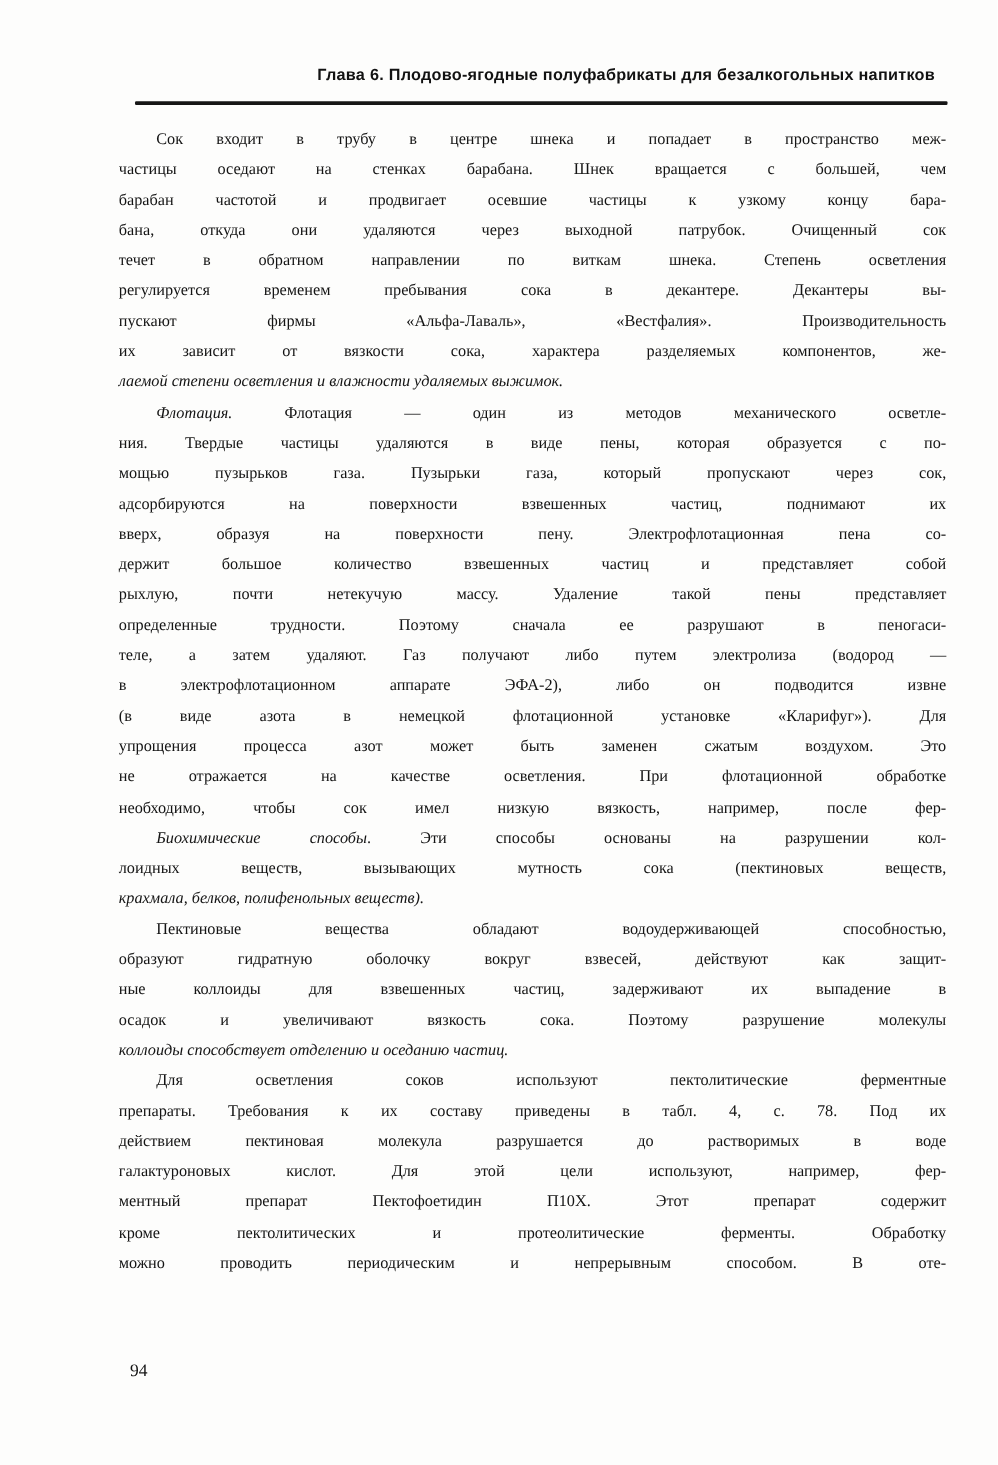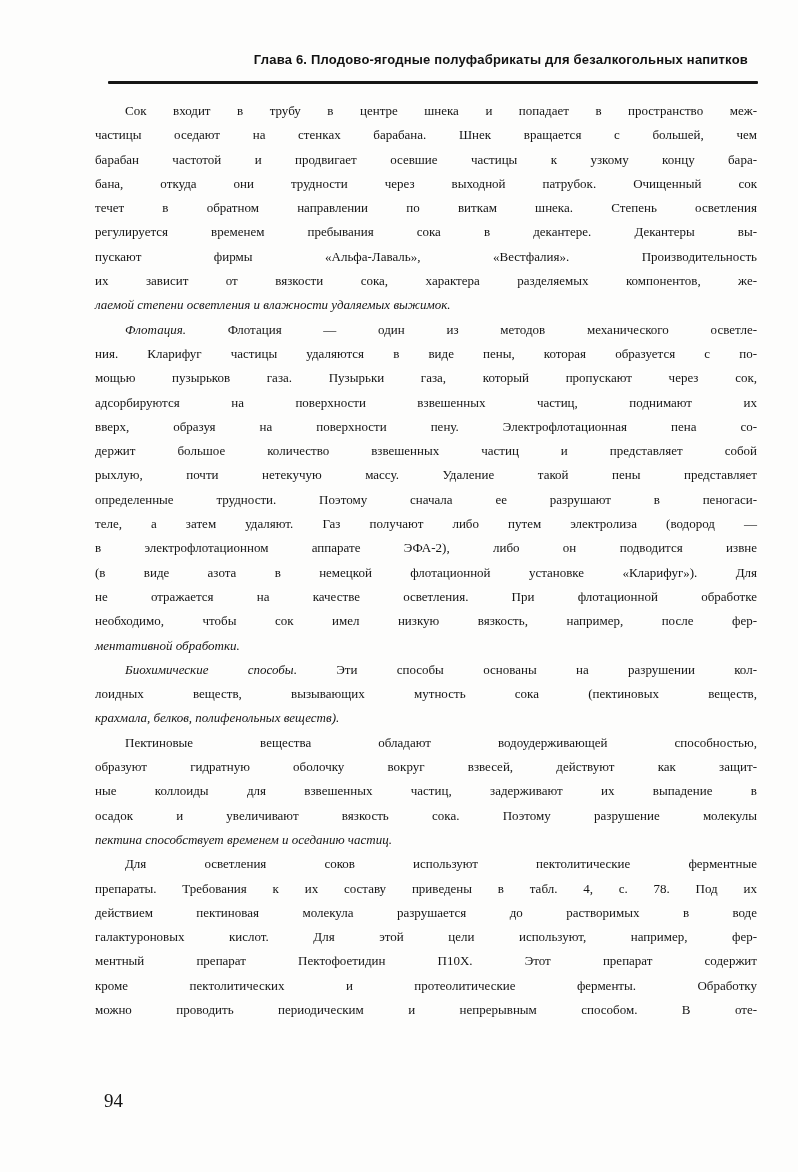--- a/index.html
+++ b/index.html
@@ -61,63 +61,63 @@
     text-indent: 30px;
   }
   .bi {
     font-weight: 400;
     font-style: italic;
   }
   .page-number {
     position: absolute;
     top: 1090px;
     left: 104px;
-    font-size: 19px;
+    font-size: 14px;
     color: #141414;
   }
 </style>
 </head>
 <body>
 
 <div class="page">
   <div class="running-head">Глава 6. Плодово-ягодные полуфабрикаты для безалкогольных напитков</div>
   <div class="head-rule"></div>
 
   <div class="body-text">
       <div class="line indent"><span class="n">Сок входит в трубу в центре шнека и попадает в пространство меж-</span></div>
       <div class="line"><span class="n">частицы оседают на стенках барабана. Шнек вращается с большей, чем</span></div>
       <div class="line"><span class="n">барабан частотой и продвигает осевшие частицы к узкому концу бара-</span></div>
-      <div class="line"><span class="n">бана, откуда они трудности через выходной патрубок. Очищенный сок</span></div>
+      <div class="line"><span class="n">бана, откуда они удаляются через выходной патрубок. Очищенный сок</span></div>
       <div class="line"><span class="n">течет в обратном направлении по виткам шнека. Степень осветления</span></div>
       <div class="line"><span class="n">регулируется временем пребывания сока в декантере. Декантеры вы-</span></div>
       <div class="line"><span class="n">пускают фирмы «Альфа-Лаваль», «Вестфалия». Производительность</span></div>
       <div class="line"><span class="n">их зависит от вязкости сока, характера разделяемых компонентов, же-</span></div>
       <div class="line last"><span class="n">лаемой степени осветления и влажности удаляемых выжимок.</span></div>
       <div class="line indent"><span class="bi">Флотация.</span><span class="n"> Флотация — один из методов механического осветле-</span></div>
-      <div class="line"><span class="n">ния. Кларифуг частицы удаляются в виде пены, которая образуется с по-</span></div>
+      <div class="line"><span class="n">ния. Твердые частицы удаляются в виде пены, которая образуется с по-</span></div>
       <div class="line"><span class="n">мощью пузырьков газа. Пузырьки газа, который пропускают через сок,</span></div>
       <div class="line"><span class="n">адсорбируются на поверхности взвешенных частиц, поднимают их</span></div>
       <div class="line"><span class="n">вверх, образуя на поверхности пену. Электрофлотационная пена со-</span></div>
       <div class="line"><span class="n">держит большое количество взвешенных частиц и представляет собой</span></div>
       <div class="line"><span class="n">рыхлую, почти нетекучую массу. Удаление такой пены представляет</span></div>
       <div class="line"><span class="n">определенные трудности. Поэтому сначала ее разрушают в пеногаси-</span></div>
       <div class="line"><span class="n">теле, а затем удаляют. Газ получают либо путем электролиза (водород —</span></div>
       <div class="line"><span class="n">в электрофлотационном аппарате ЭФА-2), либо он подводится извне</span></div>
       <div class="line"><span class="n">(в виде азота в немецкой флотационной установке «Кларифуг»). Для</span></div>
+      <div class="line"><span class="n">упрощения процесса азот может быть заменен сжатым воздухом. Это</span></div>
       <div class="line"><span class="n">не отражается на качестве осветления. При флотационной обработке</span></div>
       <div class="line"><span class="n">необходимо, чтобы сок имел низкую вязкость, например, после фер-</span></div>
-      <div class="line last"><span class="n">ментативной обработки.</span></div>
       <div class="line indent"><span class="bi">Биохимические способы</span><span class="n">. Эти способы основаны на разрушении кол-</span></div>
       <div class="line"><span class="n">лоидных веществ, вызывающих мутность сока (пектиновых веществ,</span></div>
       <div class="line last"><span class="n">крахмала, белков, полифенольных веществ).</span></div>
       <div class="line indent"><span class="n">Пектиновые вещества обладают водоудерживающей способностью,</span></div>
       <div class="line"><span class="n">образуют гидратную оболочку вокруг взвесей, действуют как защит-</span></div>
       <div class="line"><span class="n">ные коллоиды для взвешенных частиц, задерживают их выпадение в</span></div>
       <div class="line"><span class="n">осадок и увеличивают вязкость сока. Поэтому разрушение молекулы</span></div>
-      <div class="line last"><span class="n">пектина способствует временем и оседанию частиц.</span></div>
+      <div class="line last"><span class="n">коллоиды способствует отделению и оседанию частиц.</span></div>
       <div class="line indent"><span class="n">Для осветления соков используют пектолитические ферментные</span></div>
       <div class="line"><span class="n">препараты. Требования к их составу приведены в табл. 4, с. 78. Под их</span></div>
       <div class="line"><span class="n">действием пектиновая молекула разрушается до растворимых в воде</span></div>
       <div class="line"><span class="n">галактуроновых кислот. Для этой цели используют, например, фер-</span></div>
       <div class="line"><span class="n">ментный препарат Пектофоетидин П10Х. Этот препарат содержит</span></div>
       <div class="line"><span class="n">кроме пектолитических и протеолитические ферменты. Обработку</span></div>
       <div class="line"><span class="n">можно проводить периодическим и непрерывным способом. В оте-</span></div>
     </div>
 
   <div class="page-number">94</div>

